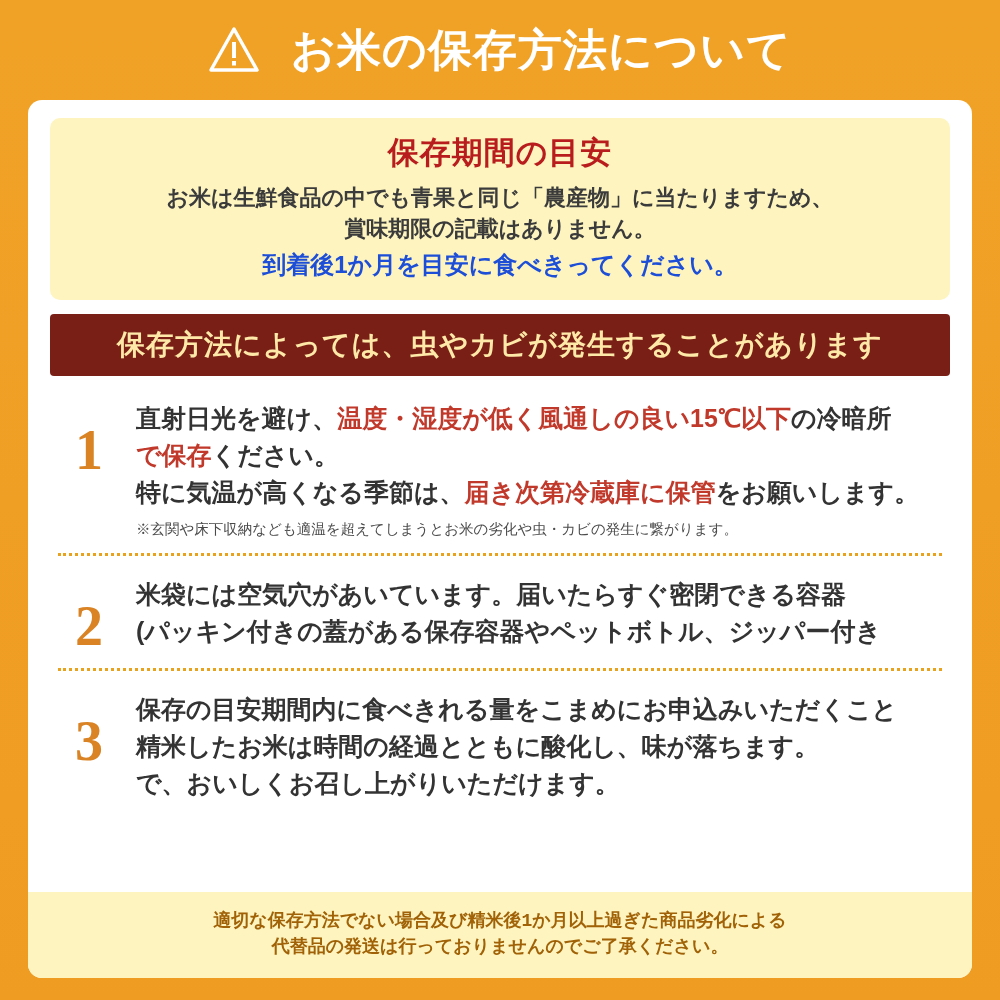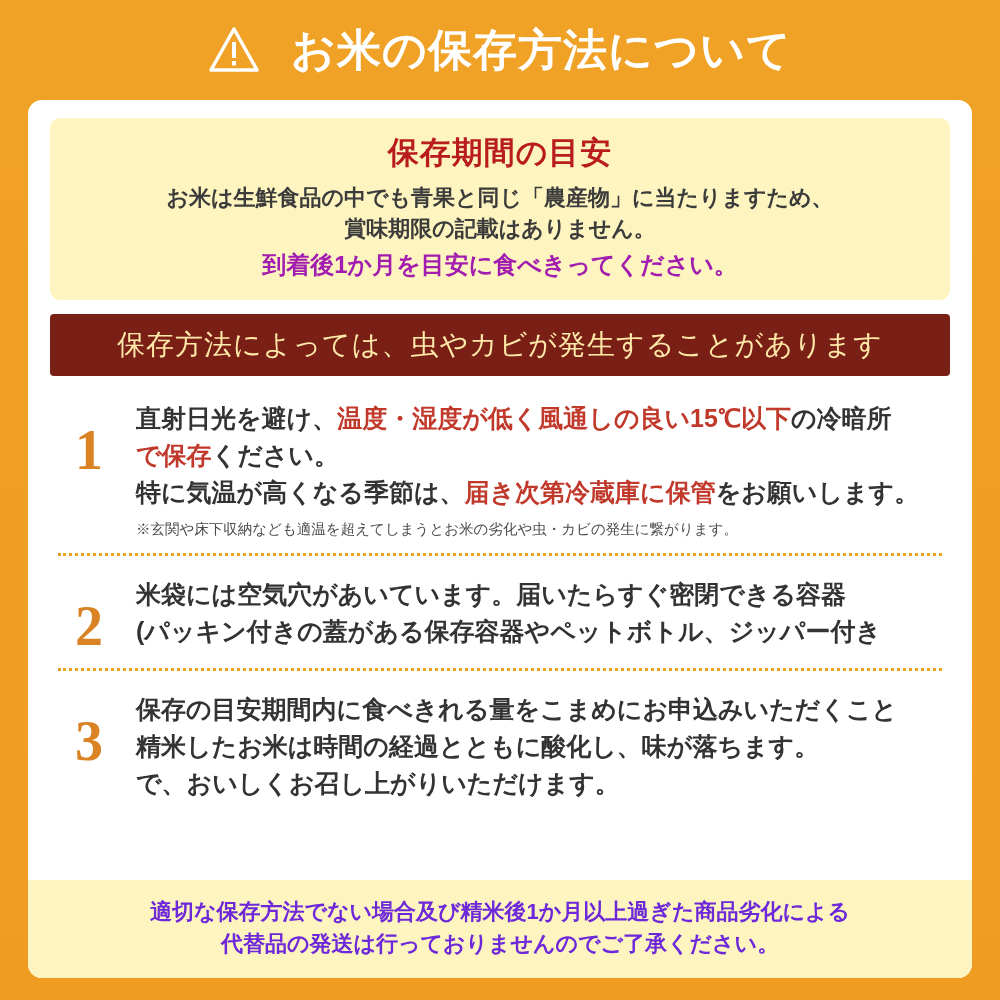--- a/index.html
+++ b/index.html
@@ -58,38 +58,38 @@
   }
   .yellow-line {
     font-size: 22px;
     color: #3b3b3b;
     line-height: 1.42;
     font-weight: bold;
   }
   .yellow-emph {
     font-size: 24px;
     font-weight: bold;
-    color: #a21caf;
+    color: #1d4ed8;
     margin-top: 4px;
     line-height: 1.4;
   }
   
   .banner {
     margin-top: 14px;
     background: #7a1f16;
     border-radius: 4px;
     height: 62px;
     display: flex;
     align-items: center;
     justify-content: center;
   }
   .banner-text {
     color: #ffe9a8;
     font-size: 28px;
-    font-weight: normal;
+    font-weight: bold;
     letter-spacing: 1px;
   }
   
   .steps { padding: 6px 0 0 0; }
   .step {
     display: flex;
     align-items: flex-start;
     gap: 14px;
     padding: 14px 4px 12px 6px;
   }
@@ -126,24 +126,25 @@
   
   .bottom-strip {
     position: absolute;
     left: 0; right: 0; bottom: 0;
     background: #fdf4bf;
     border-radius: 0 0 14px 14px;
     padding: 16px 20px 18px 20px;
     text-align: center;
   }
   .bottom-line {
-    font-size: 22px;
-    font-weight: bold;
-    color: #6d28d9;
+    font-size: 18px;
+    font-weight: bold;
+    color: #a16207;
     line-height: 1.45;
+    font-family: Liberation Mono, monospace;
   }
 </style>
 </head>
 <body>
 
 <div class="poster">
 
   <div class="header">
     <svg class="warn-icon" viewBox="0 0 52 52">
       <polygon points="26,5 49,46 3,46" fill="none" stroke="#ffffff" stroke-width="3.5" stroke-linejoin="round"></polygon>

